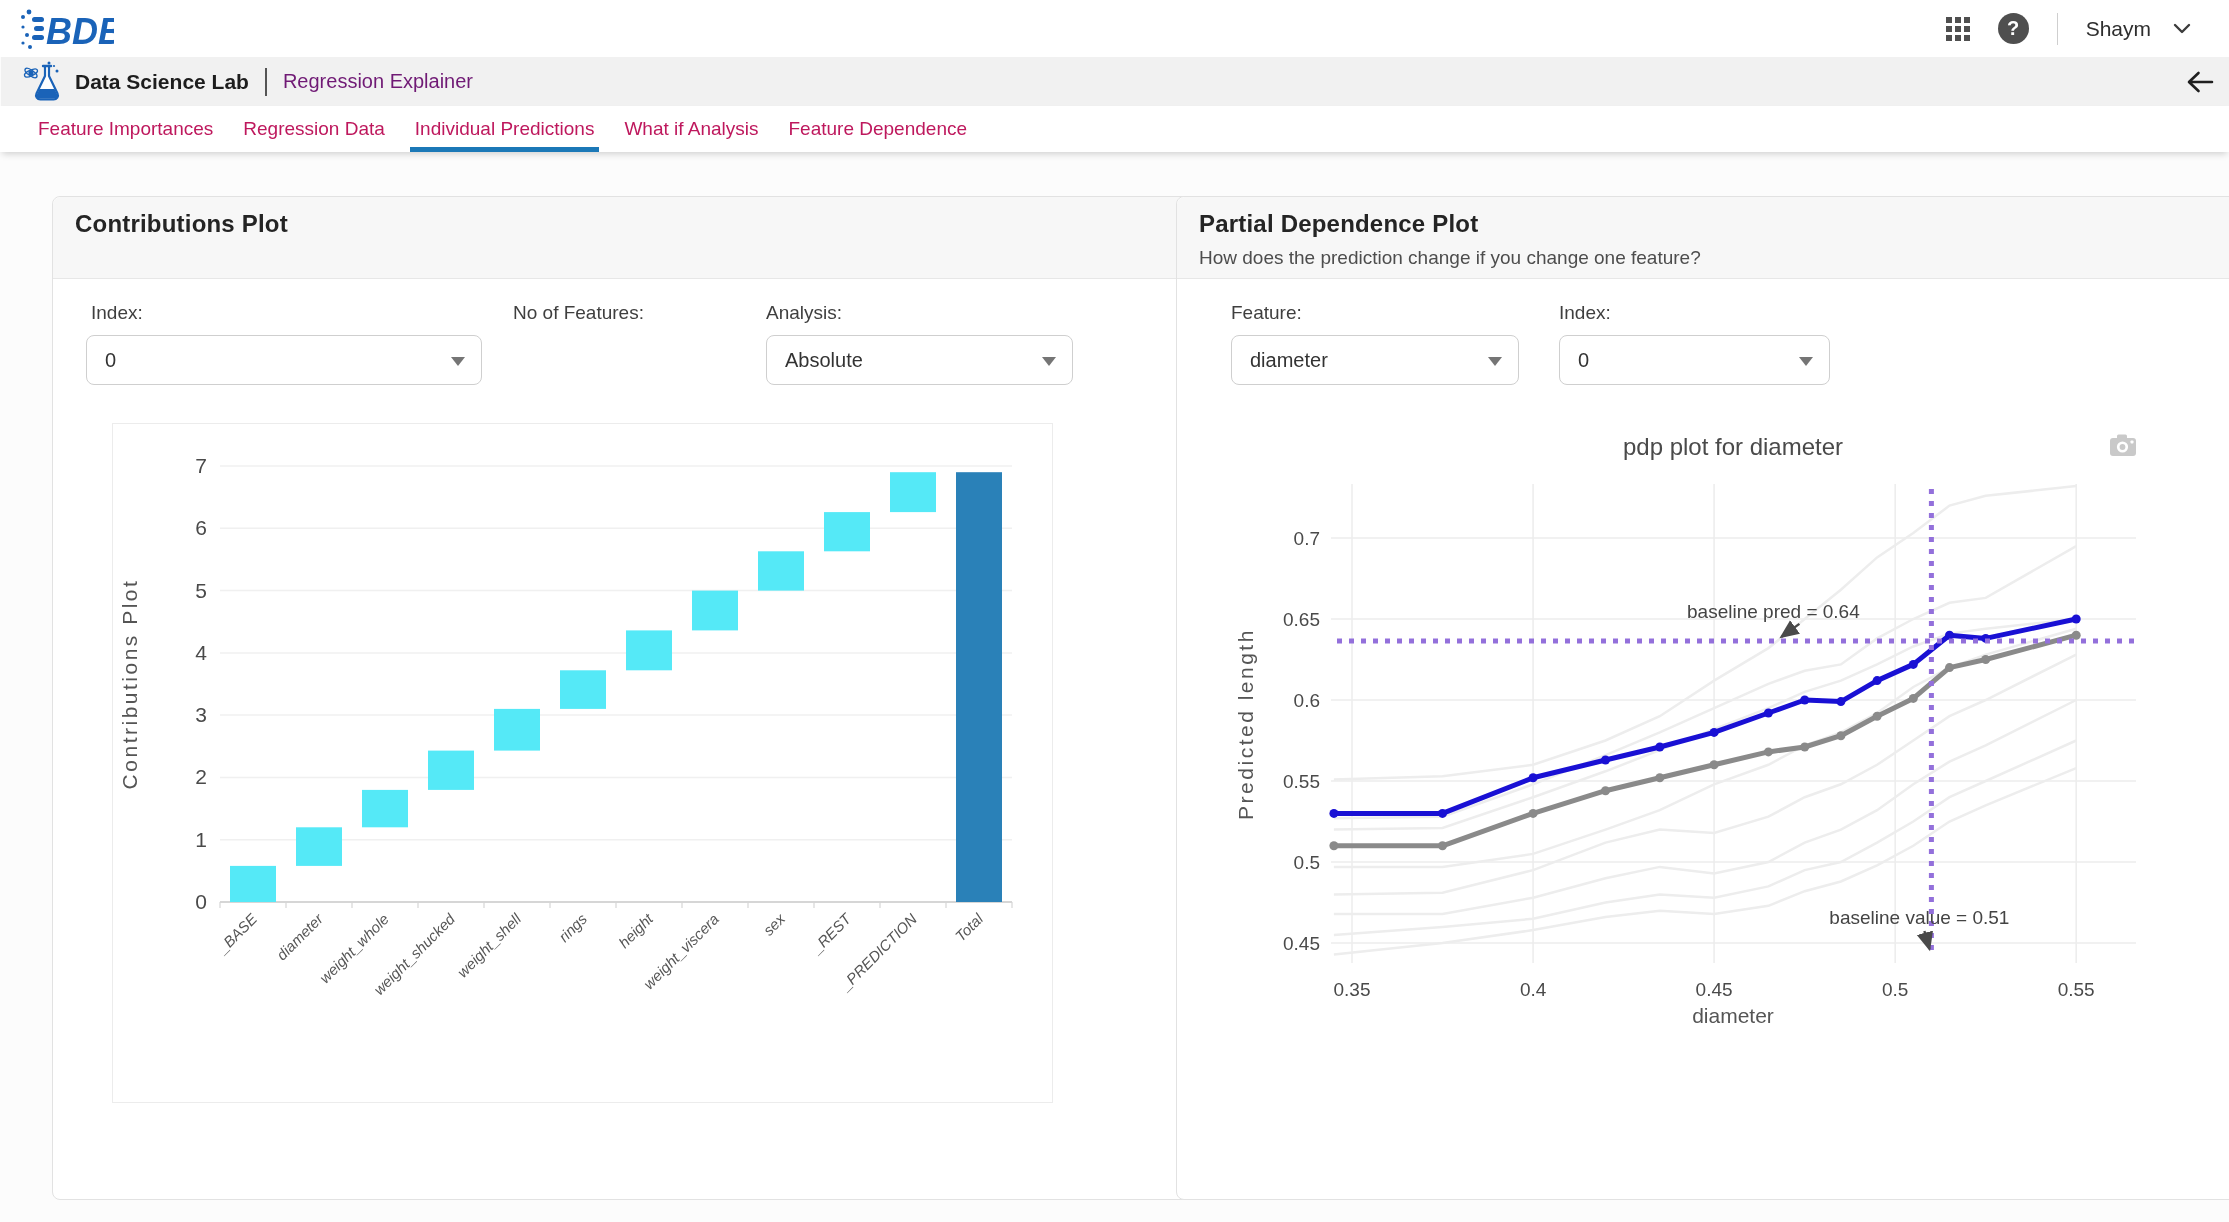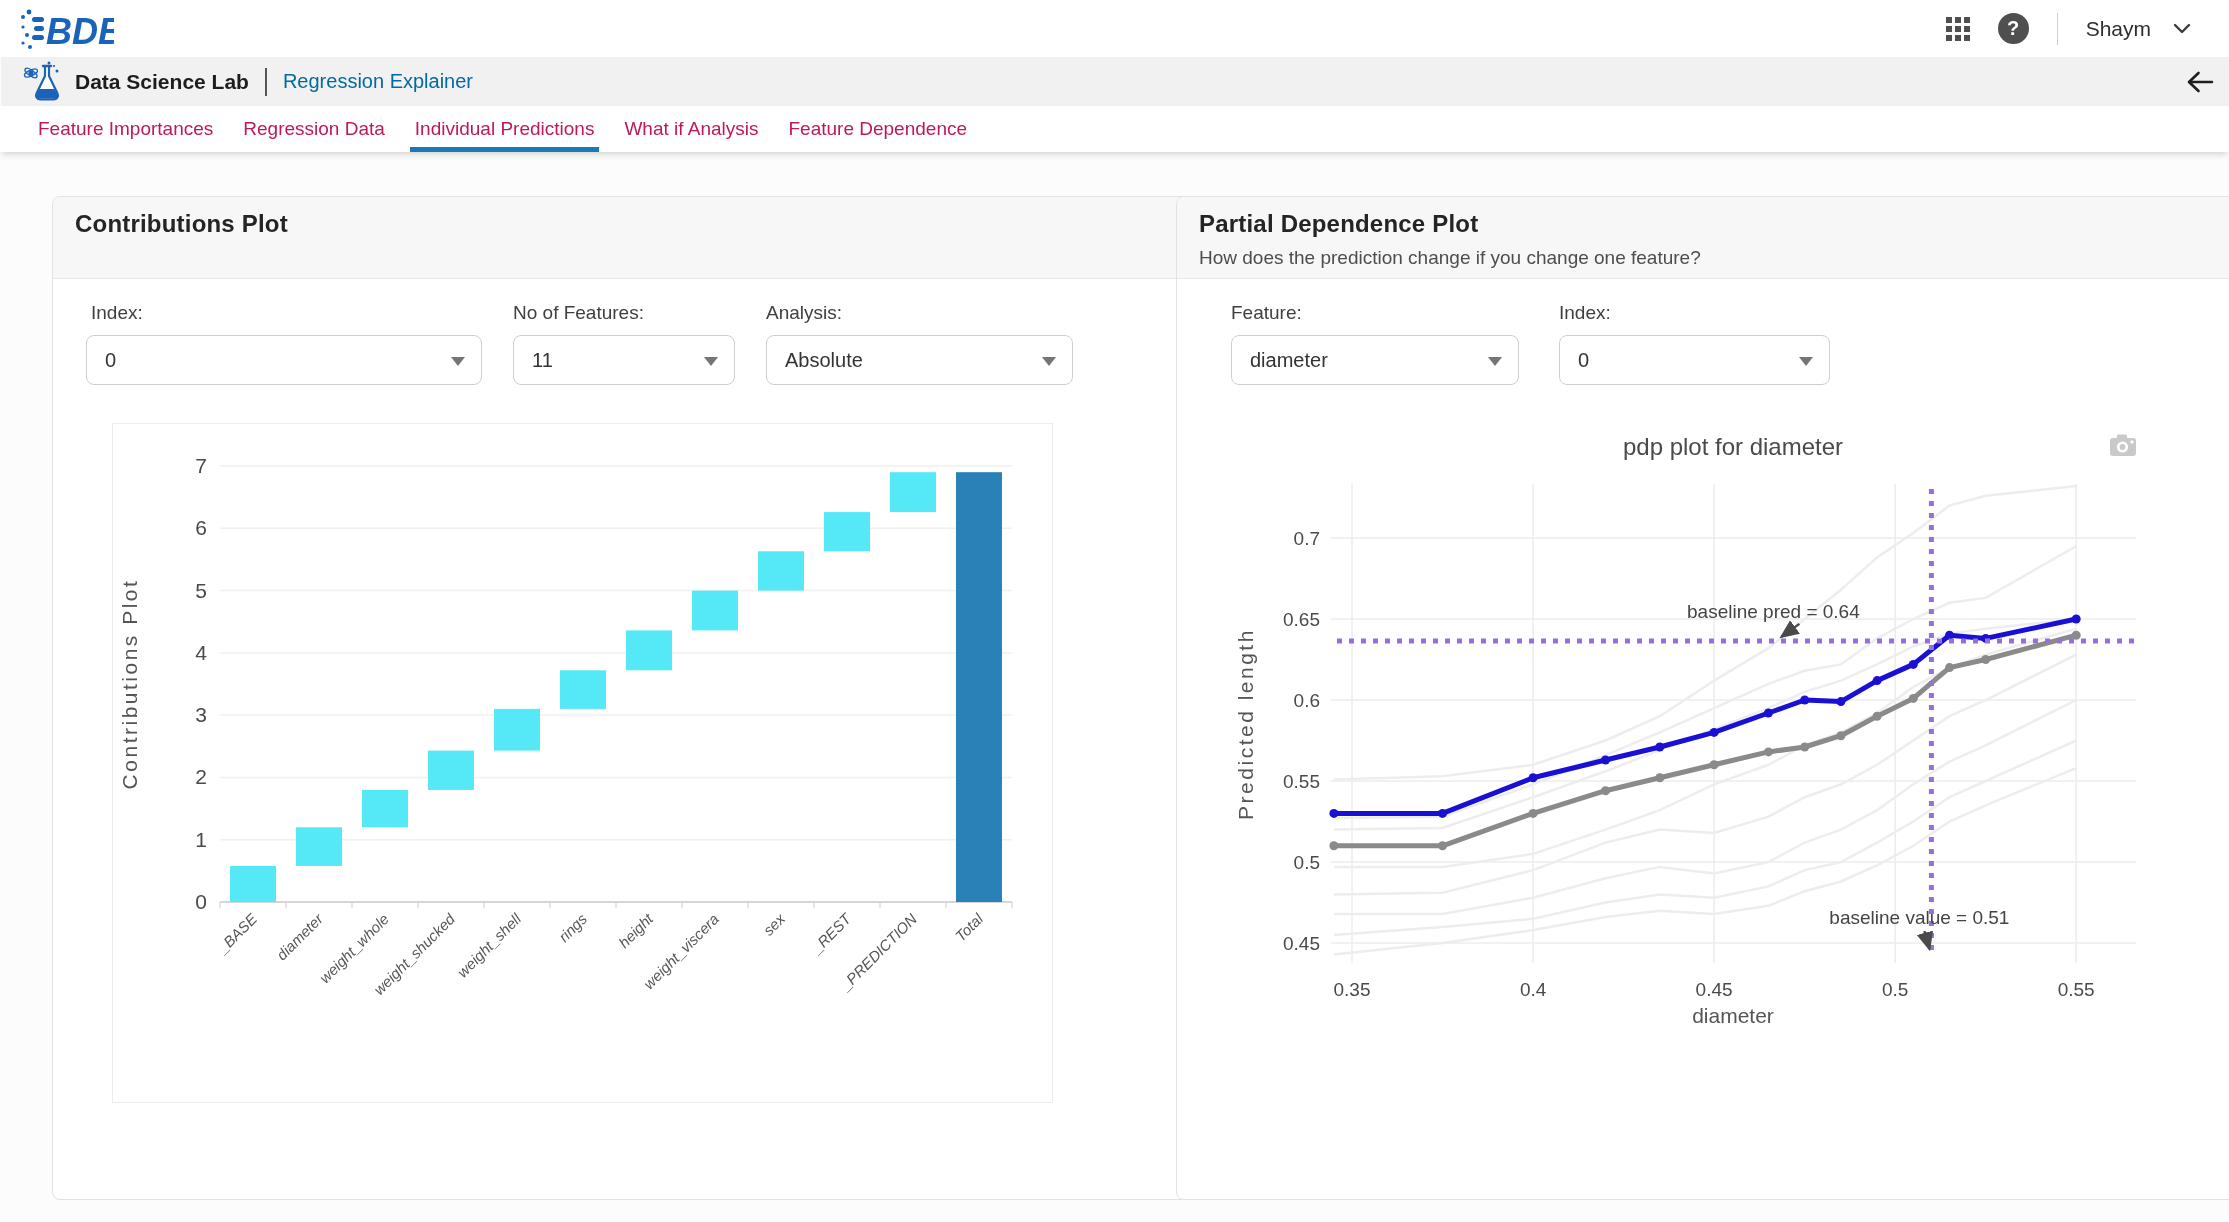--- a/index.html
+++ b/index.html
@@ -14,21 +14,21 @@
   .grid-icon span { background:#4f4f4f; }
   .help-icon { width:31px; height:31px; border-radius:50%; background:#4f4f4f; color:#fff; font-size:20px; font-weight:bold; display:flex; align-items:center; justify-content:center; cursor:pointer; }
   .vdiv { width:1px; height:32px; background:#cfcfcf; }
   .user-menu { display:flex; align-items:center; gap:22px; font-size:21px; color:#2e2e2e; cursor:pointer; }
 
   
   .subbar { position:absolute; top:57px; left:1px; width:100%; height:49px; background:#f1f1f1; display:flex; align-items:center; }
   .flask { margin-left:20px; display:flex; align-items:center; }
   .appname { margin-left:10px; font-size:21px; font-weight:bold; color:#1d1d1d; }
   .name-div { width:2px; height:28px; background:#555; margin:0 16px; }
-  .pagetitle { font-size:20px; color:#0369a1; }
+  .pagetitle { font-size:20px; color:#701a75; }
   .back-button { position:absolute; right:14px; top:9px; cursor:pointer; }
 
   
   .tabs { position:absolute; top:106px; left:0; width:100%; height:46px; background:#fff; box-shadow:0 4px 7px -2px rgba(0,0,0,.18); display:flex; padding-left:38px; gap:30px; z-index:2; }
   .tab { display:flex; align-items:center; font-size:19px; color:#be185d; position:relative; cursor:pointer; white-space:nowrap; }
   .tab.active::after { content:""; position:absolute; left:-5px; right:-5px; bottom:0; height:5px; background:#1b78b7; }
 
   
   .card { position:absolute; top:196px; width:1214px; height:1004px; background:#fff; border:1px solid #e2e2e2; border-radius:8px; }
   .card.left { left:52px; }
@@ -142,24 +142,20 @@
     <div class="card-title">Contributions Plot</div>
   </div>
 
   <div class="ctl-label" style="left:38px; top:105px;">Index:</div>
   <div class="dd" style="left:33px; top:138px; width:396px;">
     <span>0</span>
     <i class="caret"></i>
   </div>
 
   <div class="ctl-label" style="left:460px; top:105px;">No of Features:</div>
-  <div class="dd" style="left:460px; top:138px; width:222px;">
-    <span>11</span>
-    <i class="caret"></i>
-  </div>
 
   <div class="ctl-label" style="left:713px; top:105px;">Analysis:</div>
   <div class="dd" style="left:713px; top:138px; width:307px;">
     <span>Absolute</span>
     <i class="caret"></i>
   </div>
 
   <div class="chart-box">
     <svg id="waterfall-svg" width="941" height="680" viewBox="0 0 941 680">
         <line x1="107" x2="899" y1="478" y2="478" stroke="#d6d6d6" stroke-width="2"></line>

